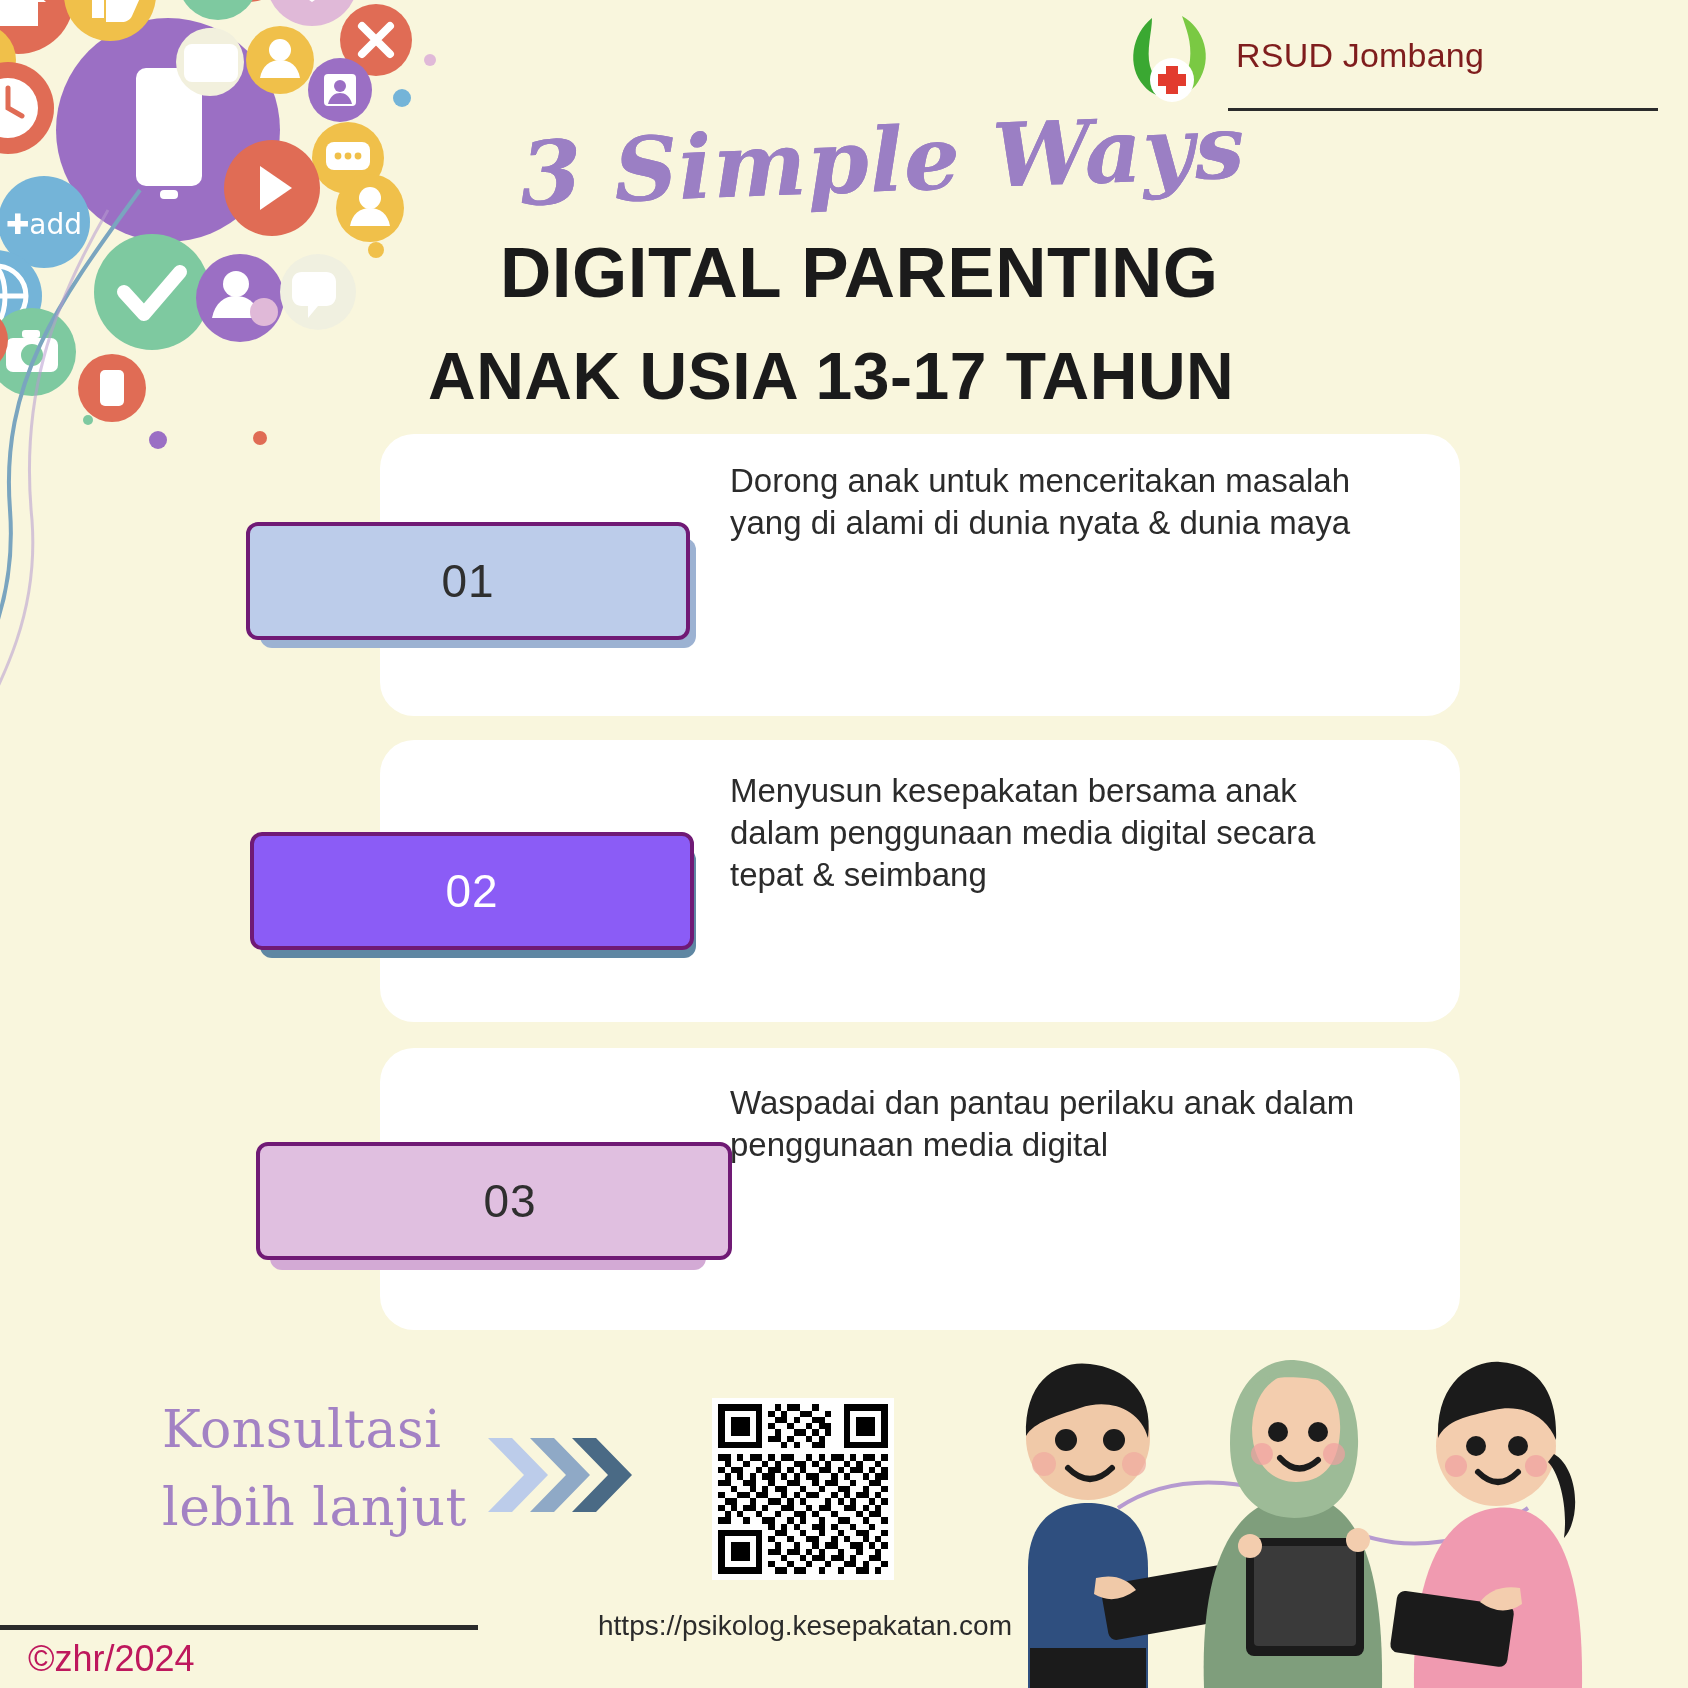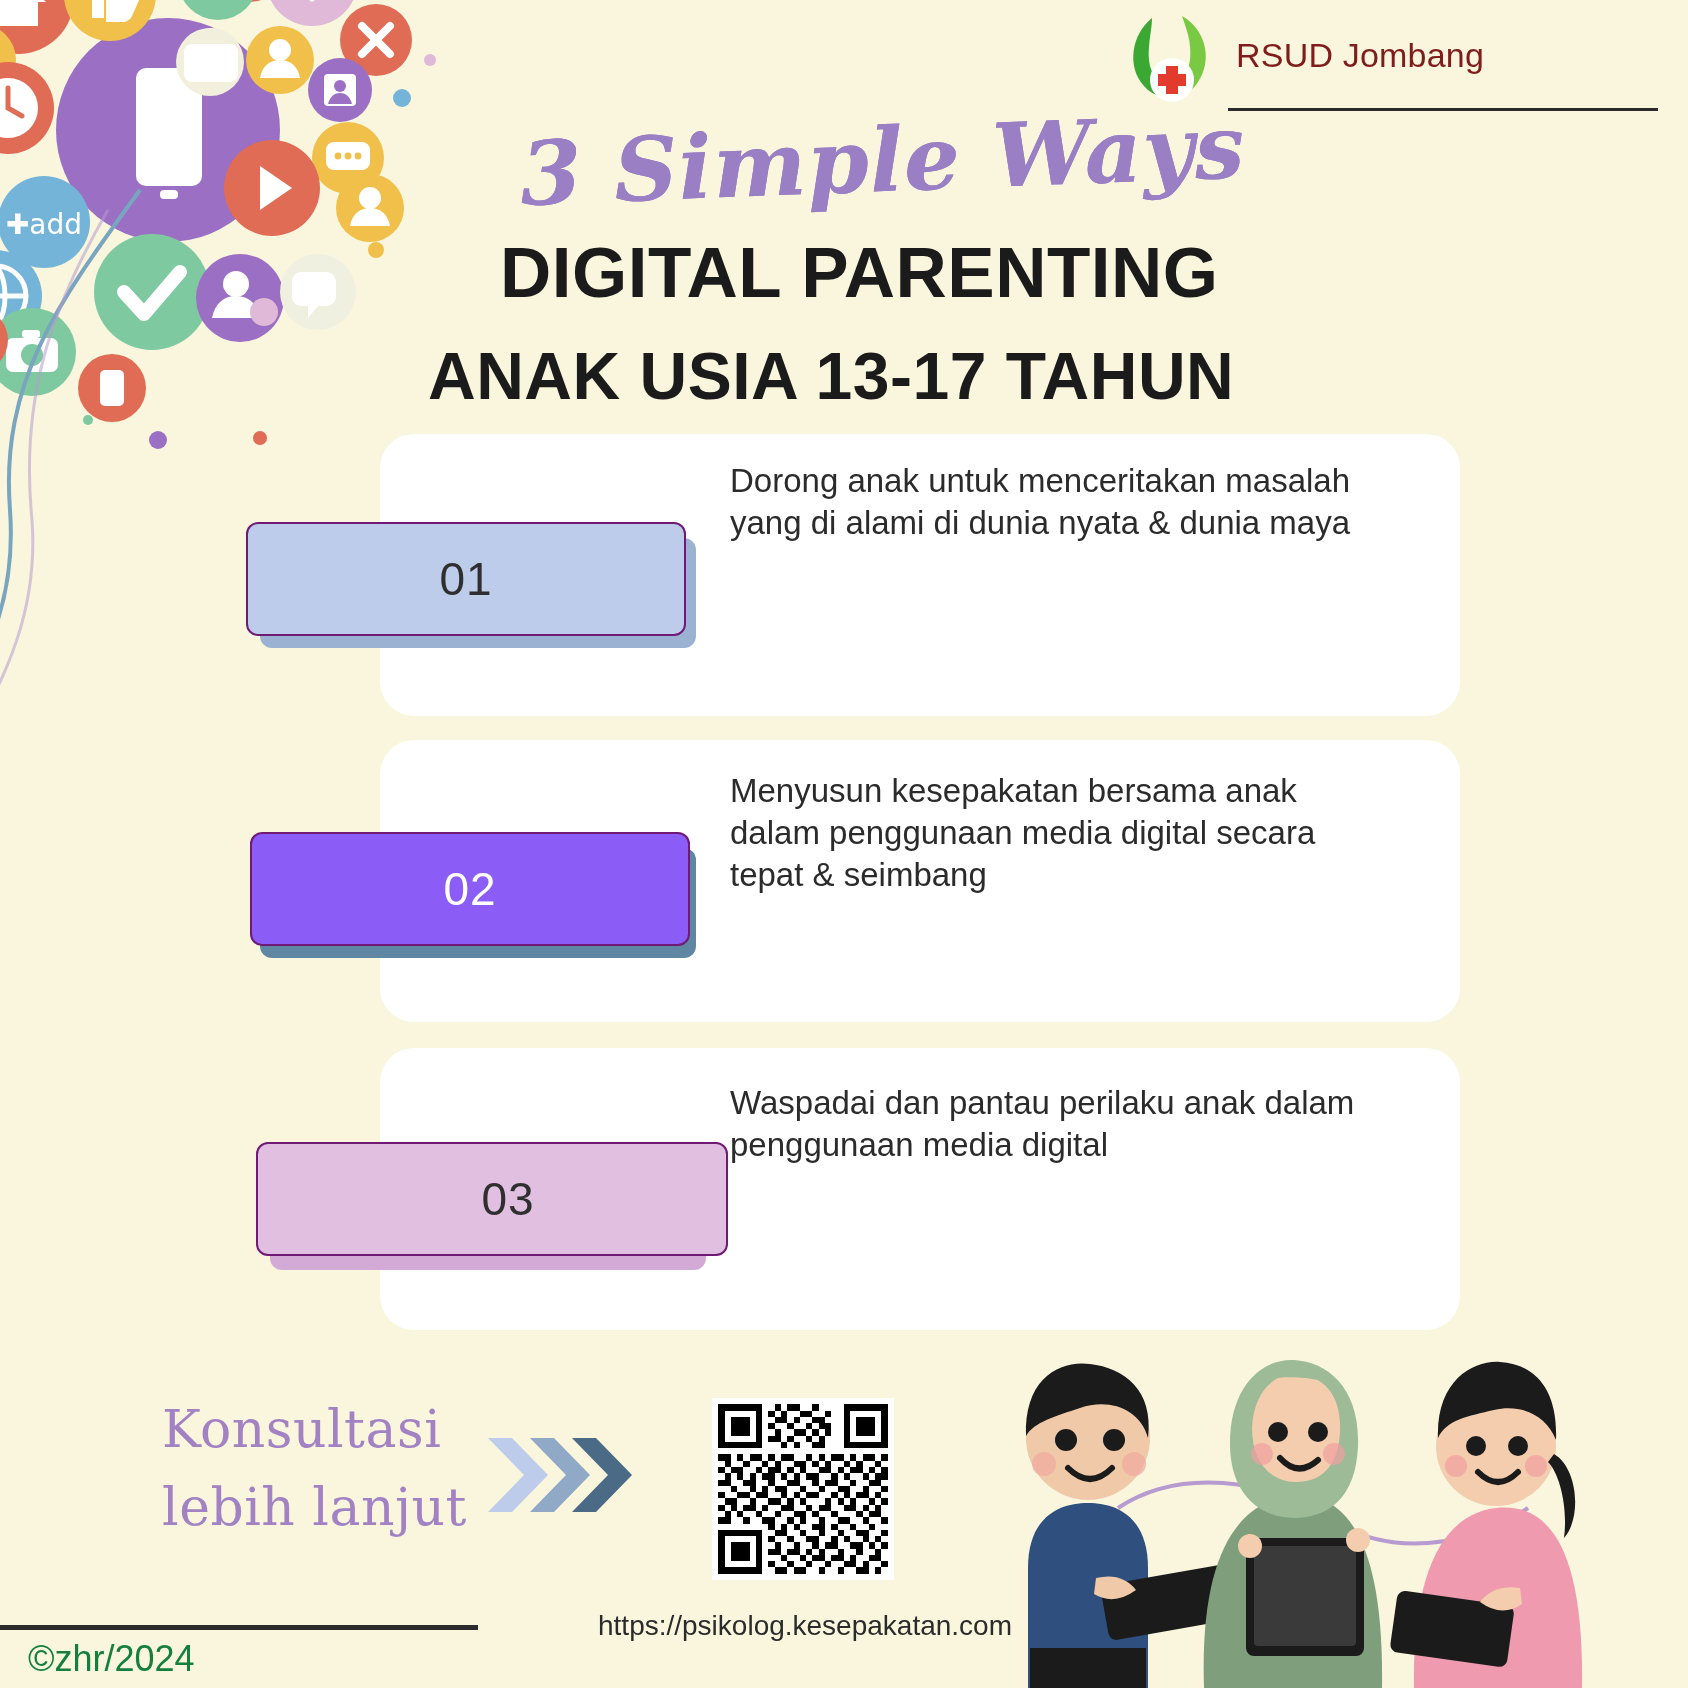--- a/index.html
+++ b/index.html
@@ -116,21 +116,21 @@
   .step-1 { top: 434px; height: 282px; }
   .step-2 { top: 740px; height: 282px; }
   .step-3 { top: 1048px; height: 282px; }
 
   .num-shadow {
     position: absolute;
     border-radius: 12px;
   }
   .num-box {
     position: absolute;
-    border: 2px solid #701a75;
+    border: 4px solid #701a75;
     border-radius: 12px;
     display: flex;
     align-items: center;
     justify-content: center;
     font-size: 46px;
     color: #2f2f2f;
     letter-spacing: 1px;
   }
   .num-1-shadow { left: 260px; top: 538px; width: 436px; height: 110px; background: #9cb2d2; }
   .num-1 { left: 246px; top: 522px; width: 436px; height: 110px; background: #bcccea; }
@@ -193,21 +193,21 @@
     top: 1625px;
     width: 478px;
     height: 5px;
     background: #2b2b2b;
   }
   .credit {
     position: absolute;
     left: 28px;
     top: 1638px;
     font-size: 36px;
-    color: #15803d;
+    color: #be185d;
   }
 
   .kids {
     position: absolute;
     right: 0;
     bottom: 0;
     width: 720px;
     height: 420px;
     pointer-events: none;
   }

